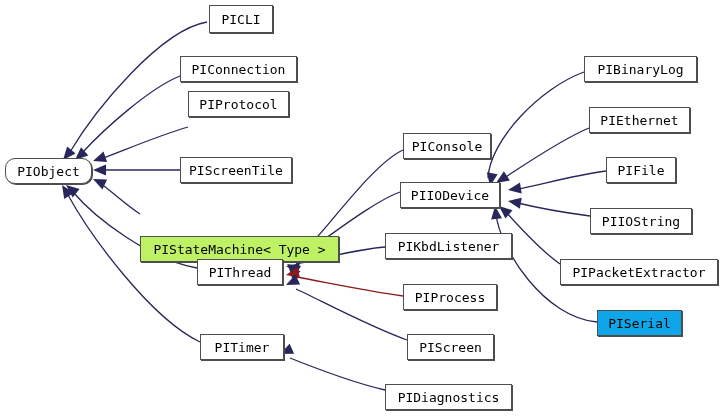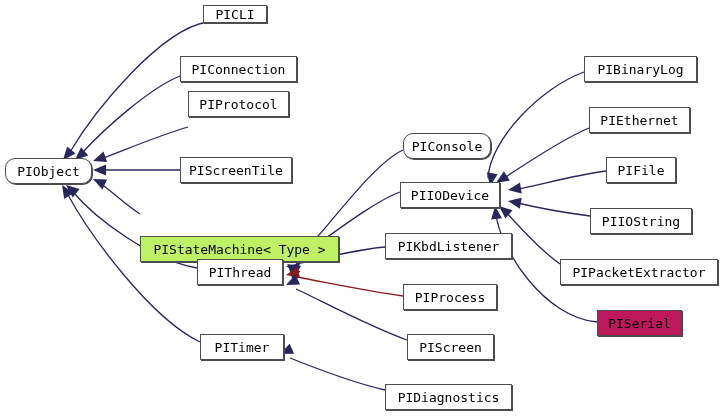--- a/index.html
+++ b/index.html
@@ -82,42 +82,42 @@
       <path d="M 560,264 C 540,250 515,222 506,212" fill="none" stroke="#27275c" stroke-width="1.3"></path>
       <polygon points="0,0 13,-5.5 13,5.5" fill="#27275c" transform="translate(499,206) rotate(40)"></polygon>
       <path d="M 597,322 C 545,318 500,250 496,214" fill="none" stroke="#27275c" stroke-width="1.3"></path>
       <polygon points="0,0 13,-5.5 13,5.5" fill="#27275c" transform="translate(495,206) rotate(83)"></polygon>
     </svg>
 
   <div id="node-layer">
       <div class="node" style="left: 5px; top: 158px; width: 87px; height: 26px; border-color: rgb(77, 77, 77); background: rgb(255, 255, 255); color: rgb(0, 0, 0); border-radius: 10px;">
         <span>PIObject</span>
       </div>
-      <div class="node" style="left: 203px; top: 5px; width: 64px; height: 18px; border-color: rgb(77, 77, 77); background: rgb(255, 255, 255); color: rgb(0, 0, 0);">
+      <div class="node" style="left: 209px; top: 5px; width: 64px; height: 28px; border-color: rgb(77, 77, 77); background: rgb(255, 255, 255); color: rgb(0, 0, 0);">
         <span>PICLI</span>
       </div>
       <div class="node" style="left: 180px; top: 56px; width: 117px; height: 26px; border-color: rgb(77, 77, 77); background: rgb(255, 255, 255); color: rgb(0, 0, 0);">
         <span>PIConnection</span>
       </div>
       <div class="node" style="left: 188px; top: 91px; width: 101px; height: 26px; border-color: rgb(77, 77, 77); background: rgb(255, 255, 255); color: rgb(0, 0, 0);">
         <span>PIProtocol</span>
       </div>
       <div class="node" style="left: 180px; top: 157px; width: 112px; height: 26px; border-color: rgb(77, 77, 77); background: rgb(255, 255, 255); color: rgb(0, 0, 0);">
         <span>PIScreenTile</span>
       </div>
       <div class="node" style="left: 140px; top: 208px; width: 199px; height: 26px; border-color: rgb(77, 77, 77); background: #bef264; color: rgb(0, 0, 0); margin-top: 28px;">
         <span>PIStateMachine&lt; Type &gt;</span>
       </div>
       <div class="node" style="left: 197px; top: 259px; width: 86px; height: 26px; border-color: rgb(77, 77, 77); background: rgb(255, 255, 255); color: rgb(0, 0, 0);">
         <span>PIThread</span>
       </div>
       <div class="node" style="left: 200px; top: 334px; width: 84px; height: 26px; border-color: rgb(77, 77, 77); background: rgb(255, 255, 255); color: rgb(0, 0, 0);">
         <span>PITimer</span>
       </div>
-      <div class="node" style="left: 403px; top: 133px; width: 88px; height: 26px; border-color: rgb(77, 77, 77); background: rgb(255, 255, 255); color: rgb(0, 0, 0); border-radius: 10px;">
+      <div class="node" style="left: 403px; top: 133px; width: 88px; height: 26px; border-color: rgb(77, 77, 77); background: rgb(255, 255, 255); color: rgb(0, 0, 0);">
         <span>PIConsole</span>
       </div>
       <div class="node" style="left: 400px; top: 182px; width: 100px; height: 26px; border-color: rgb(77, 77, 77); background: rgb(255, 255, 255); color: rgb(0, 0, 0);">
         <span>PIIODevice</span>
       </div>
       <div class="node" style="left: 385px; top: 233px; width: 127px; height: 26px; border-color: rgb(77, 77, 77); background: rgb(255, 255, 255); color: rgb(0, 0, 0);">
         <span>PIKbdListener</span>
       </div>
       <div class="node" style="left: 403px; top: 284px; width: 94px; height: 26px; border-color: rgb(77, 77, 77); background: rgb(255, 255, 255); color: rgb(0, 0, 0);">
         <span>PIProcess</span>
@@ -136,18 +136,18 @@
       </div>
       <div class="node" style="left: 606px; top: 157px; width: 70px; height: 26px; border-color: rgb(77, 77, 77); background: rgb(255, 255, 255); color: rgb(0, 0, 0);">
         <span>PIFile</span>
       </div>
       <div class="node" style="left: 590px; top: 208px; width: 102px; height: 26px; border-color: rgb(77, 77, 77); background: rgb(255, 255, 255); color: rgb(0, 0, 0);">
         <span>PIIOString</span>
       </div>
       <div class="node" style="left: 560px; top: 259px; width: 158px; height: 26px; border-color: rgb(77, 77, 77); background: rgb(255, 255, 255); color: rgb(0, 0, 0);">
         <span>PIPacketExtractor</span>
       </div>
-      <div class="node" style="left: 597px; top: 310px; width: 85px; height: 26px; border-color: rgb(77, 77, 77); background: #be185d; color: rgb(0, 0, 0); align-items: center;">
+      <div class="node" style="left: 597px; top: 310px; width: 85px; height: 26px; border-color: rgb(77, 77, 77); background: #0ea5e9; color: rgb(0, 0, 0); align-items: center;">
         <span>PISerial</span>
       </div>
     </div>
 
 </div>
 
 </body></html>

